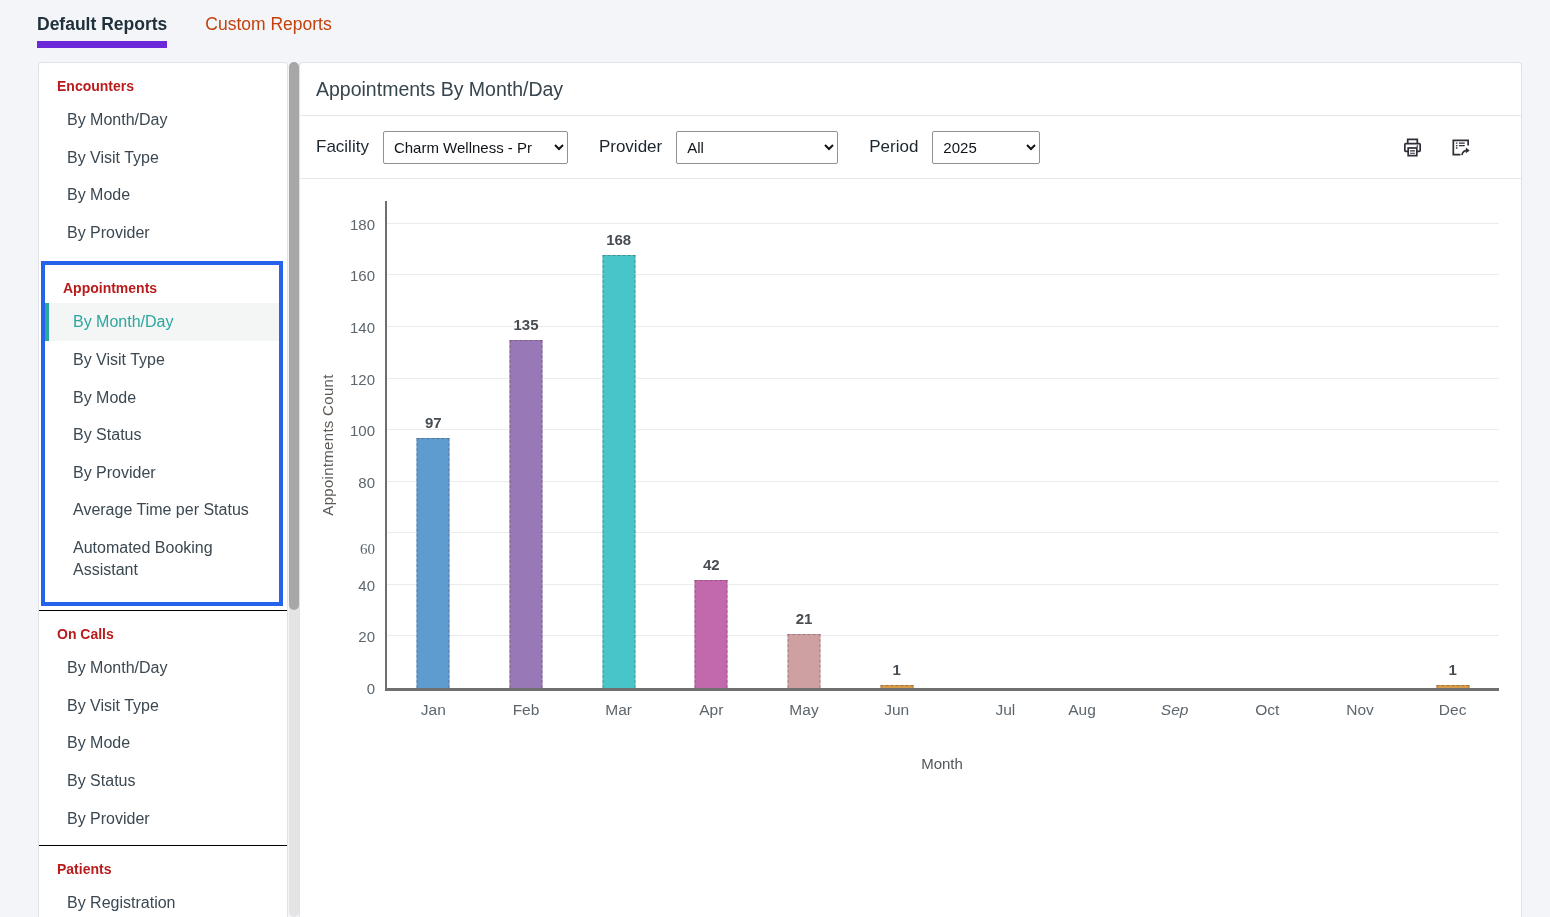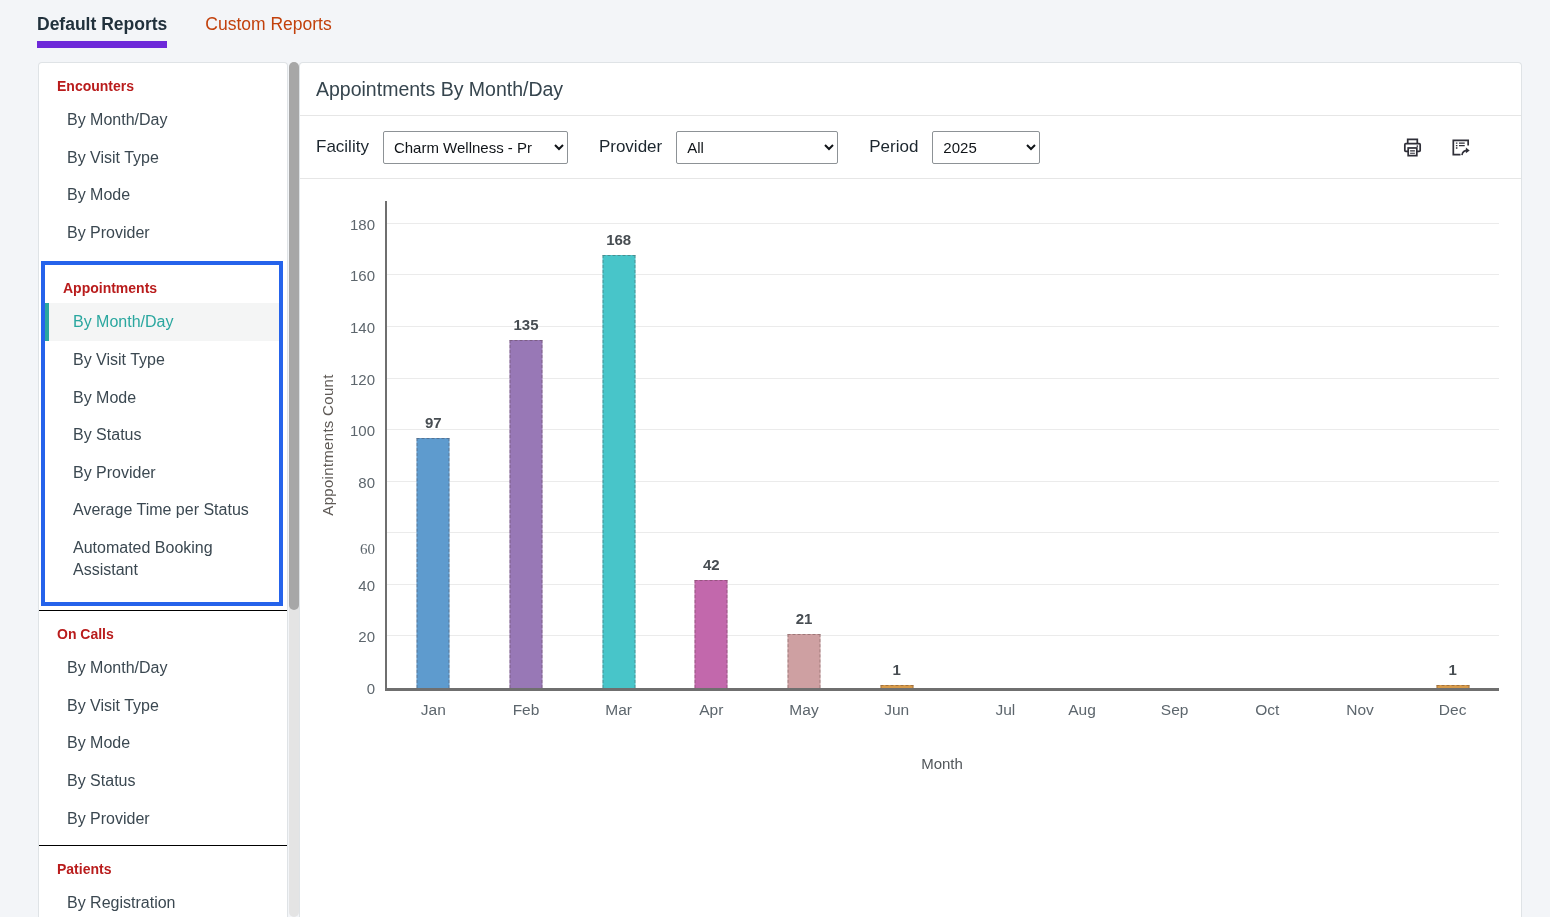--- a/index.html
+++ b/index.html
@@ -185,21 +185,21 @@
         <div class="bar-val" style="left: 29.1667%; bottom: 115.316px;">42</div>
         <div class="xtick" style="left: 29.1667%;">Apr</div>
         <div class="bar" style="left: 37.5%; height: 54px; background: rgb(206, 160, 162);"></div>
         <div class="bar-val" style="left: 37.5%; bottom: 61.1579px;">21</div>
         <div class="xtick" style="left: 37.5%;">May</div>
         <div class="bar" style="left: 45.8333%; height: 3px; background: rgb(216, 155, 74);"></div>
         <div class="bar-val" style="left: 45.8333%; bottom: 9.57895px;">1</div>
         <div class="xtick" style="left: 45.8333%;">Jun</div>
         <div class="xtick" style="left: 54.1667%; margin-left: 16px;">Jul</div>
         <div class="xtick" style="left: 62.5%;">Aug</div>
-        <div class="xtick" style="left: 70.8333%;">Sep</div>
+        <div class="xtick" style="left: 70.8333%; font-style: italic;">Sep</div>
         <div class="xtick" style="left: 79.1667%;">Oct</div>
         <div class="xtick" style="left: 87.5%;">Nov</div>
         <div class="bar" style="left: 95.8333%; height: 3px; background: rgb(216, 155, 74);"></div>
         <div class="bar-val" style="left: 95.8333%; bottom: 9.57895px;">1</div>
         <div class="xtick" style="left: 95.8333%;">Dec</div>
       </div>
     <div class="x-title">Month</div>
   </div>
 </div>
 

